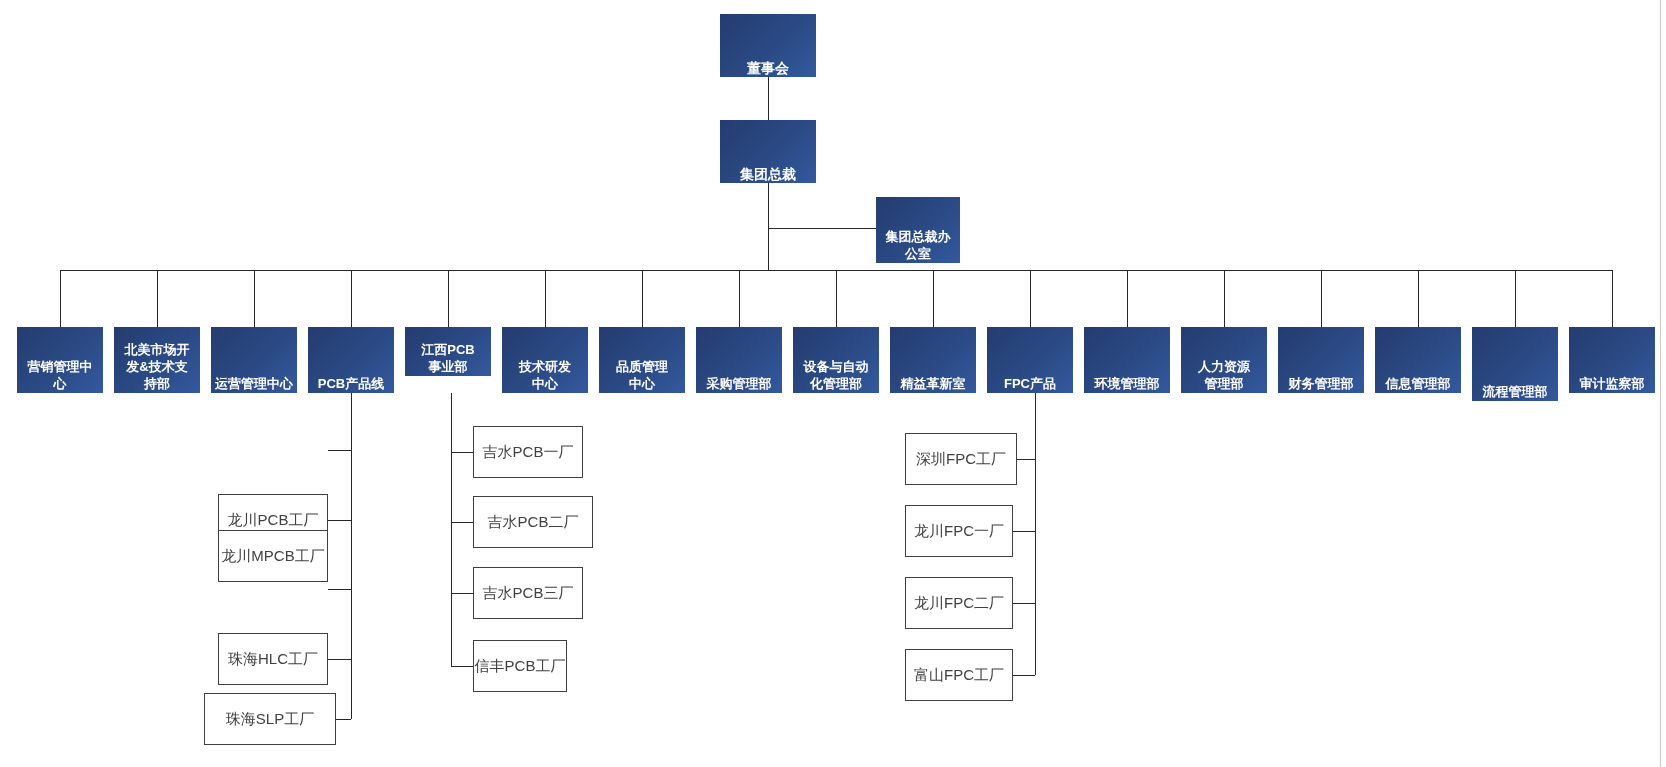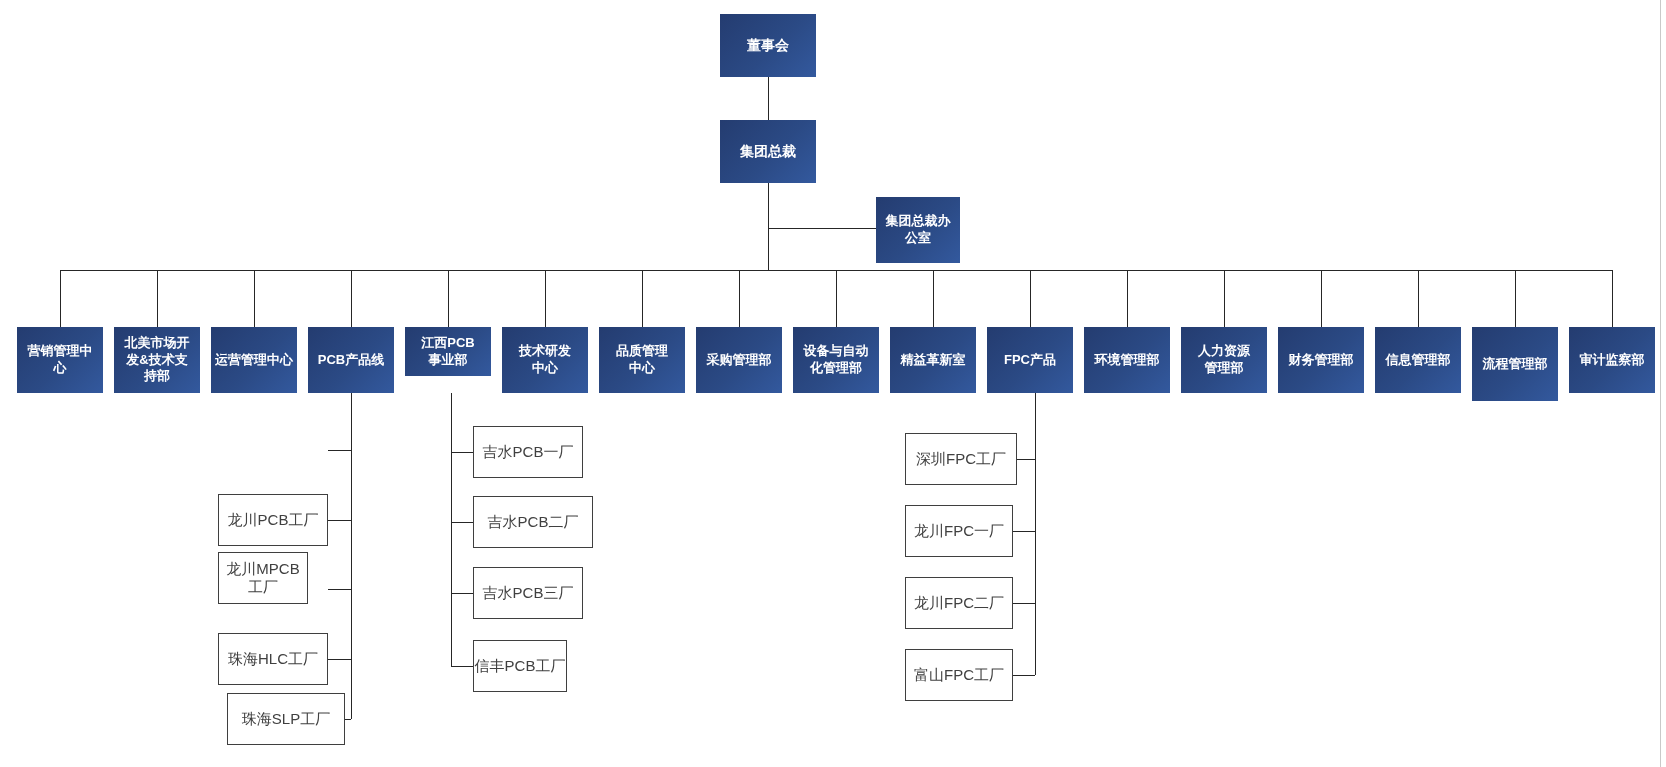--- a/index.html
+++ b/index.html
@@ -6,21 +6,21 @@
   .canvas{position:relative;width:1666px;height:767px;background:#ffffff;overflow:hidden;
           font-family:"Liberation Sans",sans-serif;}
   .ln{position:absolute;background:#262626;}
   .ln.v{width:1px;}
   .ln.h{height:1px;}
   .ln.edge{background:#c9c9c9;}
   .node{position:absolute;display:flex;align-items:center;justify-content:center;
         text-align:center;box-sizing:border-box;}
   .node span{white-space:pre-line;display:block;width:100%;}
   .grad{background:linear-gradient(135deg,#243c70 0%,#2b4a85 55%,#33599e 100%);
-        color:#ffffff;font-weight:bold;font-size:14px;line-height:1.3;}
+        color:#ffffff;font-weight:bold;font-size:14px;line-height:1.3;align-items:flex-end;}
   .dept{font-size:13px;line-height:1.3;}
   .leaf{background:#ffffff;border:1px solid #3f3f3f;color:#404040;font-size:15px;line-height:1.2;}
 </style>
 </head>
 <body>
 
 <div class="canvas">
 
   <div class="ln v" style="left:768px;top:77px;height:43px"></div>
   <div class="ln v" style="left:768px;top:183px;height:87px"></div>
@@ -133,27 +133,27 @@
   <div class="node grad dept" style="left:1472px;top:327px;width:86px;height:74px">
     <span>流程管理部</span>
     </div>
   <div class="node grad dept" style="left:1569px;top:327px;width:86px;height:66px">
     <span>审计监察部</span>
     </div>
 
   <div class="node leaf" style="left:218px;top:494px;width:110px;height:52px">
     <span>龙川PCB工厂</span>
     </div>
-  <div class="node leaf" style="left:218px;top:552px;width:90px;height:52px">
+  <div class="node leaf" style="left:218px;top:530px;width:110px;height:52px">
     <span>龙川MPCB工厂</span>
     </div>
   <div class="node leaf" style="left:218px;top:633px;width:110px;height:52px">
     <span>珠海HLC工厂</span>
     </div>
-  <div class="node leaf" style="left:227px;top:693px;width:118px;height:52px">
+  <div class="node leaf" style="left:204px;top:693px;width:132px;height:52px">
     <span>珠海SLP工厂</span>
     </div>
 
   <div class="node leaf" style="left:473px;top:426px;width:110px;height:52px">
     <span>吉水PCB一厂</span>
     </div>
   <div class="node leaf" style="left:473px;top:496px;width:120px;height:52px">
     <span>吉水PCB二厂</span>
     </div>
   <div class="node leaf" style="left:473px;top:567px;width:110px;height:52px">

